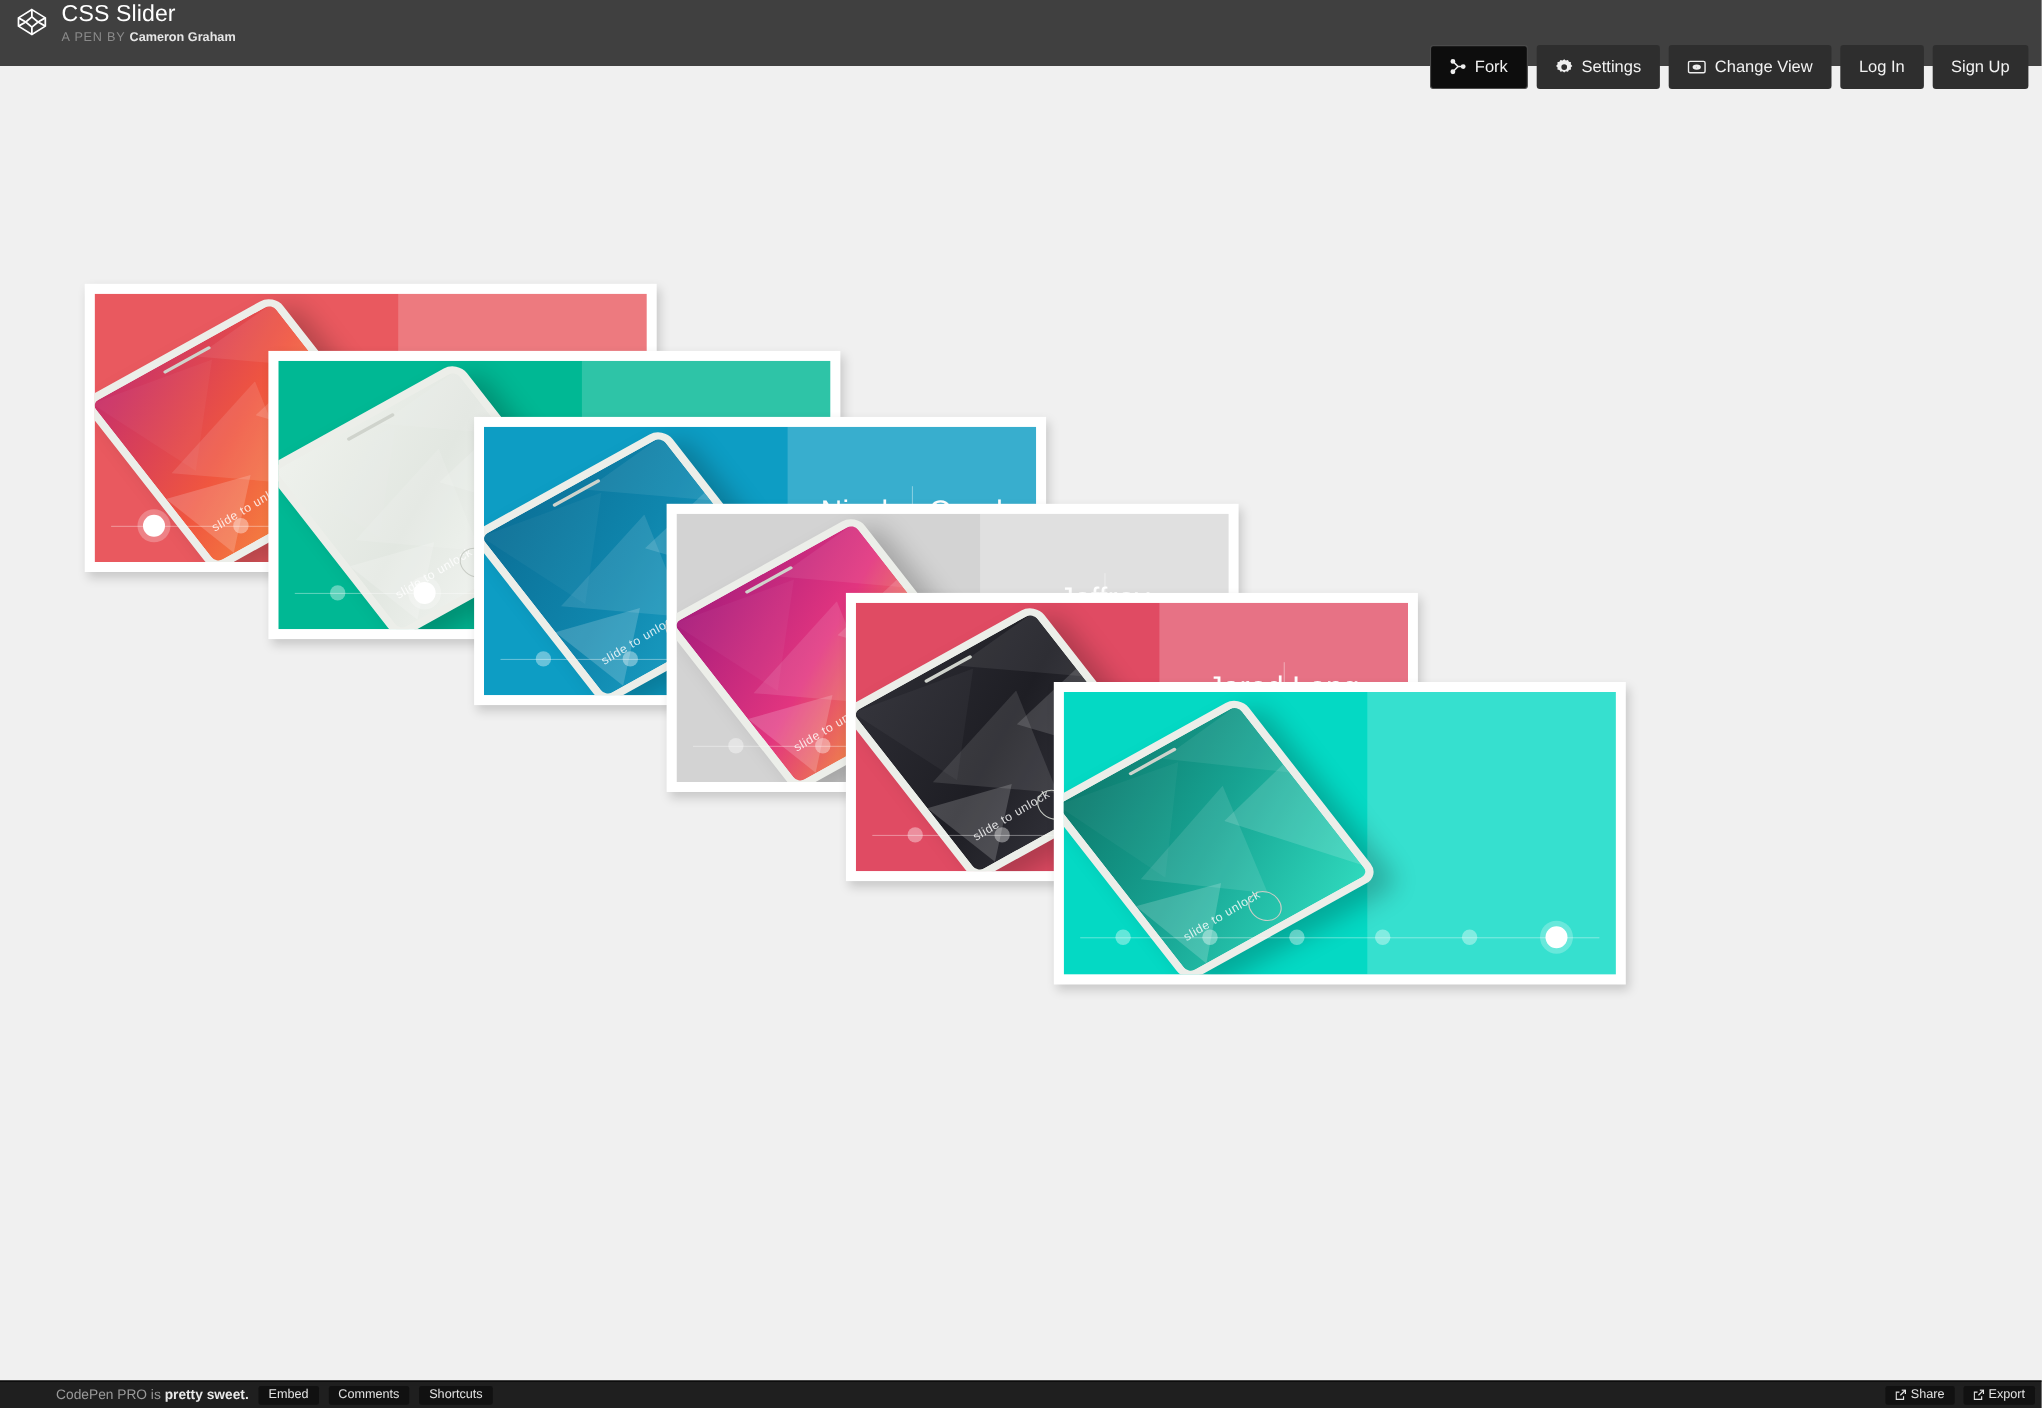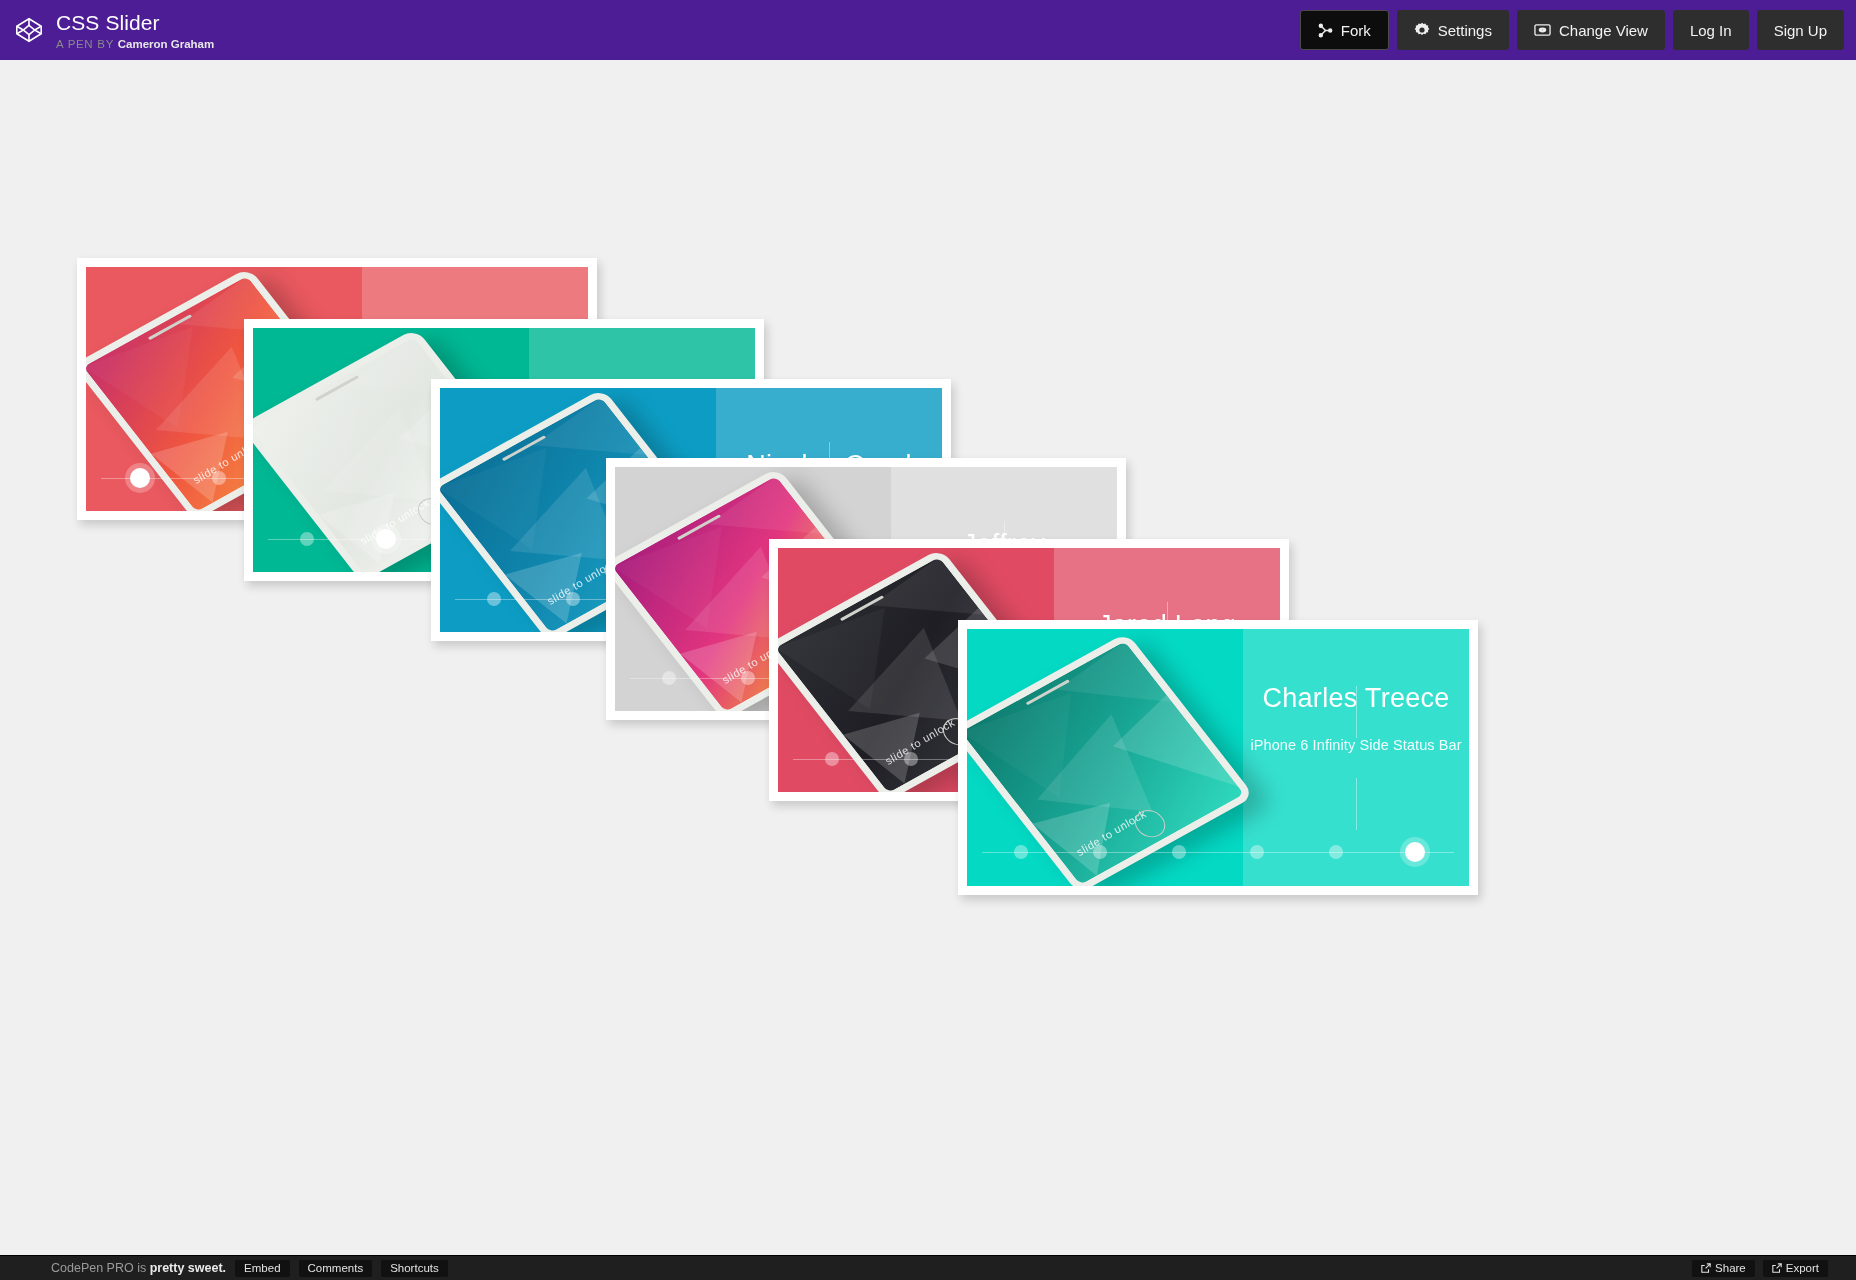--- a/index.html
+++ b/index.html
@@ -9,23 +9,24 @@
     height: 1280px;
     overflow: hidden;
     font-family: "Liberation Sans", sans-serif;
     background: #f0f0f0;
   }
 
   
   .topbar {
     position: absolute; top: 0; left: 0;
     width: 1856px; height: 60px;
-    background: #4c1d95;
-    display: flex; align-items: center;
+    background: #404040;
+    display: flex; align-items: flex-start;
     z-index: 50;
+    flex-direction: column;
   }
   .brand { display: flex; align-items: center; padding-left: 14px; }
   .logo-icon { width: 30px; height: 30px; flex: 0 0 30px; }
   .brand-text { margin-left: 12px; line-height: 1; }
   .pen-title {
     color: #fff; font-size: 21px; font-weight: 400;
     letter-spacing: .1px; display: block; margin-top: 2px;
   }
   .pen-by {
     display: block; margin-top: 6px;
@@ -194,21 +195,21 @@
   .bb-promo { font-size: 12.5px; color: #9a9a9a; margin-left: 39px; }
   .bb-promo b { color: #e9e9e9; }
   .bbtn {
     background: #111; color: #e2e2e2;
     border: none; border-radius: 2px;
     font-size: 11.5px; height: 17px;
     padding: 0 9px; cursor: pointer;
     display: flex; align-items: center; gap: 4px;
     font-family: "Liberation Sans", sans-serif;
   }
-  .bb-right { margin-left: auto; display: flex; gap: 8px; padding-right: 28px; }
+  .bb-right { margin-left: auto; display: flex; gap: 8px; padding-right: 6px; }
 </style>
 </head>
 <body>
 
 <div class="topbar">
   <div class="brand">
     <span class="logo-icon">
       <svg viewBox="0 0 32 32" width="30" height="30" fill="none" stroke="#fff" stroke-width="1.7">
         <path d="M16 4 L29 12 L29 20 L16 28 L3 20 L3 12 Z"></path>
         <path d="M16 4 L16 11 M16 21 L16 28 M3 12 L10 16 L3 20 M29 12 L22 16 L29 20"></path>
@@ -441,26 +442,20 @@
                 <div class="poly" style="inset: 0px; clip-path: polygon(55% 5%, 100% 0%, 100% 40%); background: rgba(255, 255, 255, 0.075);"></div>
                 <div class="poly" style="inset: 0px; clip-path: polygon(10% 50%, 70% 30%, 55% 85%); background: rgba(255, 255, 255, 0.11);"></div>
                 <div class="poly" style="inset: 0px; clip-path: polygon(60% 45%, 100% 35%, 100% 95%); background: rgba(255, 255, 255, 0.145);"></div>
                 <div class="poly" style="inset: 0px; clip-path: polygon(0% 60%, 40% 70%, 10% 100%); background: rgba(255, 255, 255, 0.18);"></div>
                 <div class="unlock-text">slide to unlock</div>
               </div>
               <div class="phone-speaker"></div>
               <div class="phone-home"></div>
             </div>
           </div>
-          <div class="slide-caption">
-            <div class="cap-rule top"></div>
-            <div class="slide-name">Charles Treece</div>
-            <div class="slide-sub">iPhone 6 Infinity Side Status Bar</div>
-            <div class="cap-rule bot"></div>
-          </div>
           <div class="dots">
             <div class="dots-line"></div>
             <div class="dot" style="left: 8.33333%;"></div>
             <div class="dot" style="left: 25%;"></div>
             <div class="dot" style="left: 41.6667%;"></div>
             <div class="dot" style="left: 58.3333%;"></div>
             <div class="dot" style="left: 75%;"></div>
             <div class="dot active" style="left: 91.6667%;"></div>
           </div>
         </div>

